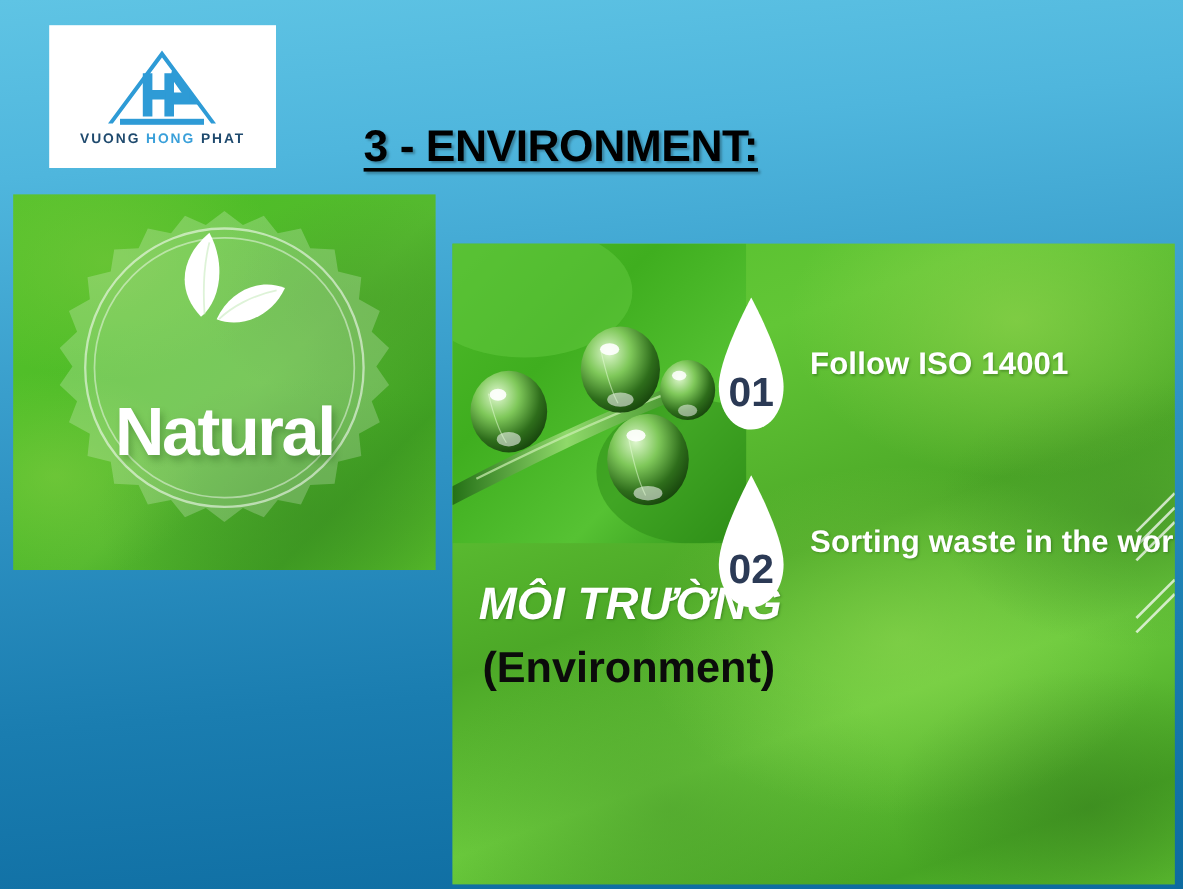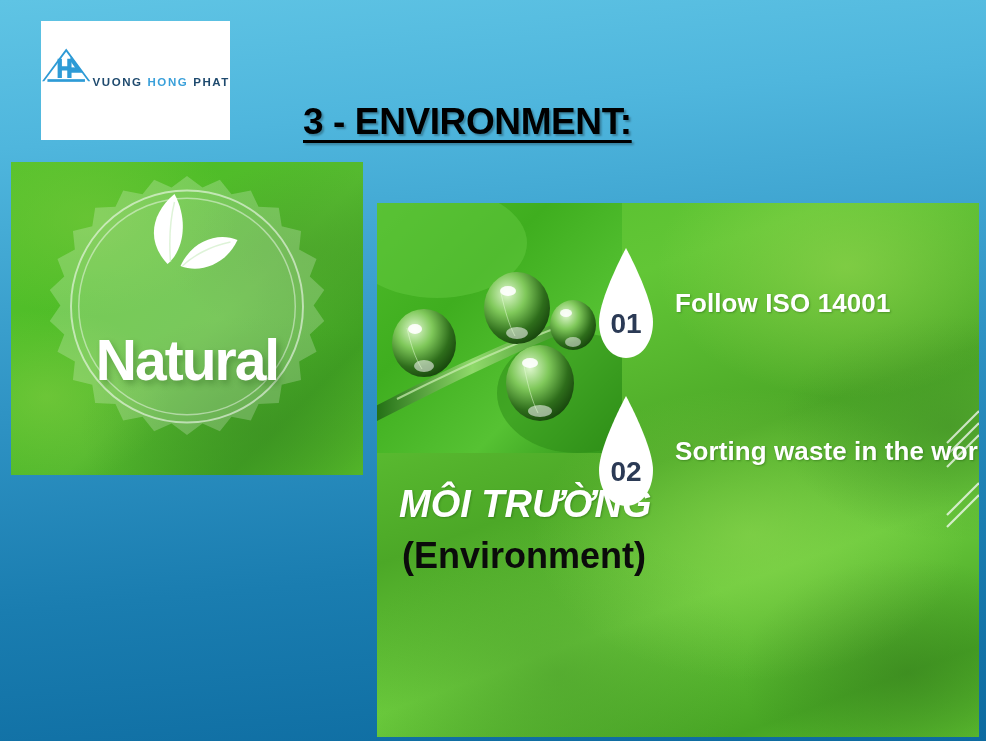--- a/index.html
+++ b/index.html
@@ -18,21 +18,21 @@
 
   
   .logo-card {
     position: absolute;
     left: 41px;
     top: 21px;
     width: 189px;
     height: 119px;
     background: #ffffff;
     display: flex;
-    flex-direction: row;
+    flex-direction: column;
     align-items: center;
     justify-content: center;
   }
   .logo-mark {
     width: 96px;
     height: 68px;
     display: block;
   }
   .logo-word {
     margin-top: 3px;
@@ -194,21 +194,21 @@
     height: 115px;
     flex: 0 0 62px;
   }
   .drop svg { display:block; width:100%; height:100%; }
   .drop-num {
     position: absolute;
     left: 0;
     right: 0;
     top: 62px;
     text-align: center;
-    font-size: 28px;
+    font-size: 34px;
     font-weight: bold;
     color: #2b3a55;
     letter-spacing: 0px;
     font-family: "Liberation Sans", sans-serif;
   }
   .item-text {
     margin-left: 18px;
     font-size: 26px;
     font-weight: bold;
     color: #ffffff;

